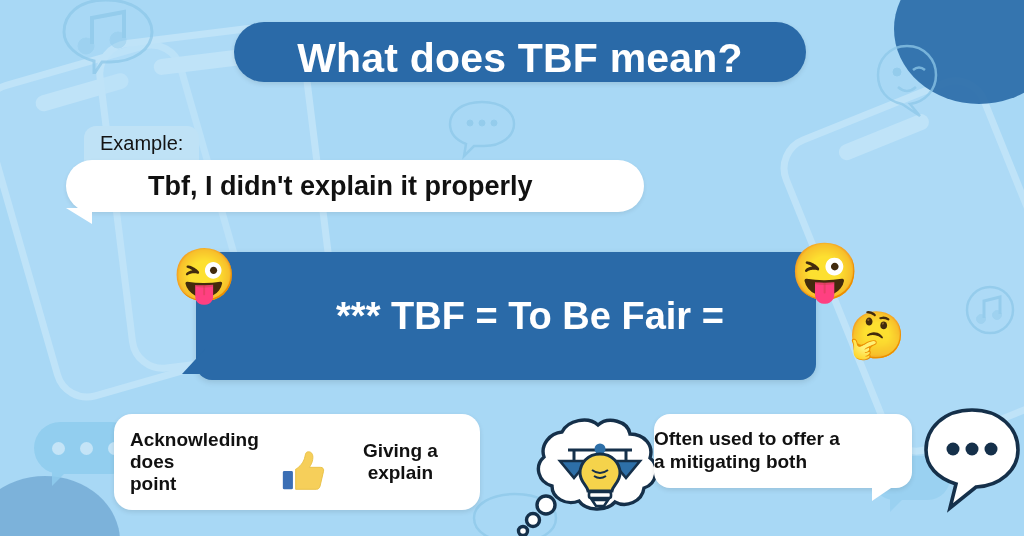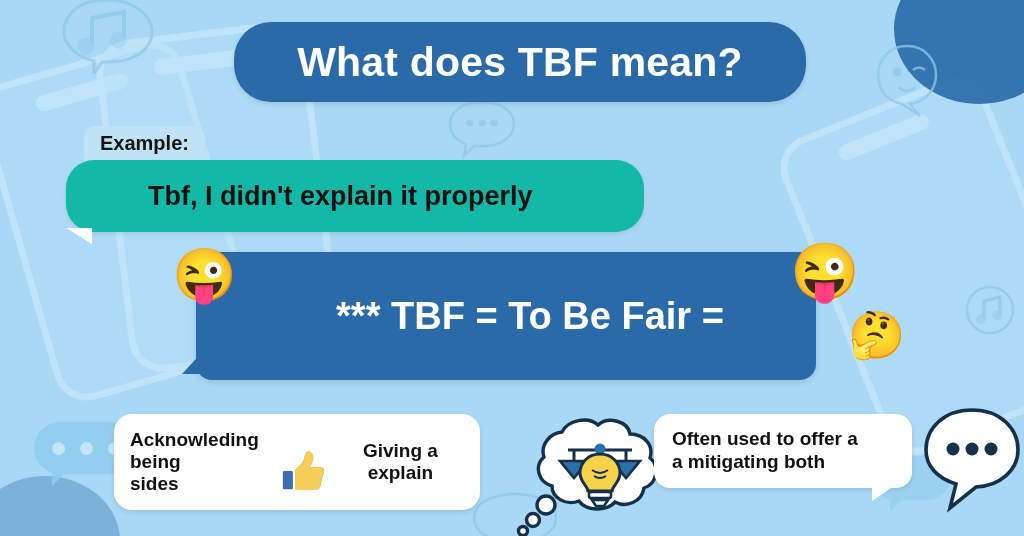--- a/index.html
+++ b/index.html
@@ -101,52 +101,52 @@
     left: 18px; bottom: -12px;
     width: 0; height: 0;
     border-left: 14px solid #8fcdee;
     border-bottom: 14px solid transparent;
   }
 
   
   #title-bubble {
     position: absolute;
     left: 234px; top: 22px;
-    width: 572px; height: 80px;
+    width: 572px; height: 60px;
     background: #2a6aa8;
     border-radius: 37px;
     display: flex;
-    align-items: center;
+    align-items: flex-end;
     justify-content: center;
     box-shadow: 0 2px 5px rgba(0,0,0,.10);
   }
   #title-bubble .txt {
     color: #ffffff;
     font-size: 41px;
     font-weight: bold;
     letter-spacing: .2px;
     white-space: nowrap;
   }
 
   
   #example-tab {
     position: absolute;
     left: 84px; top: 126px;
     padding: 6px 16px 8px 16px;
     background: #bfe2f6;
     border-radius: 12px 12px 0 0;
     color: #141414;
     font-size: 20px;
-    font-weight: bold;
+    font-weight: normal;
   }
   #example-bubble {
     position: absolute;
     left: 66px; top: 160px;
-    width: 578px; height: 72px;
-    background: #14b8a6;
+    width: 578px; height: 52px;
+    background: #ffffff;
     border-radius: 28px;
     display: flex;
     align-items: center;
     box-shadow: 0 2px 4px rgba(0,0,0,.08);
   }
   #example-bubble .txt {
     color: #111111;
     font-size: 27px;
     font-weight: bold;
     padding-left: 82px;
@@ -231,21 +231,20 @@
   #mitigate-card {
     position: absolute;
     left: 654px; top: 414px;
     width: 258px; height: 74px;
     background: #ffffff;
     border-radius: 16px;
     box-shadow: 0 2px 5px rgba(0,0,0,.10);
     display: flex;
     flex-direction: column;
     justify-content: center;
-    padding-left: 18px;
   }
   #mitigate-card .ln {
     color: #111111;
     font-size: 19px;
     font-weight: bold;
     line-height: 1.2;
     white-space: nowrap;
   }
   #mitigate-card .tail {
     position: absolute;
@@ -343,22 +342,22 @@
     </div>
   </div>
 
   <span class="emoji" id="emoji-wink-left">😜</span>
   <span class="emoji" id="emoji-tongue">😜</span>
   <span class="emoji" id="emoji-thinking">🤔</span>
 
   <div id="traits-card">
     <div class="col col-a">
       <div>Acknowleding</div>
-      <div>being</div>
-      <div>sides</div>
+      <div>does</div>
+      <div>point</div>
     </div>
 
     <svg class="thumb-icon" viewBox="0 0 48 48">
       <rect x="2" y="24" width="11" height="20" rx="1.5" fill="#3b6fb5"></rect>
       <path d="M16 44 L16 22 C16 22 22 19 25 12 C27 7 26 3 30 3 C34 3 36 7 34 14 C33 17 31 20 31 20 L43 20 C45.8 20 47 22 46.4 24.3 L42.6 40.5 C42.1 42.6 40.6 44 38.6 44 Z" fill="#f6cf5a" stroke="#e8bf45" stroke-width="1"></path>
     </svg>
 
     <div class="col col-b">
       <div>Giving a</div>
       <div>explain</div>

